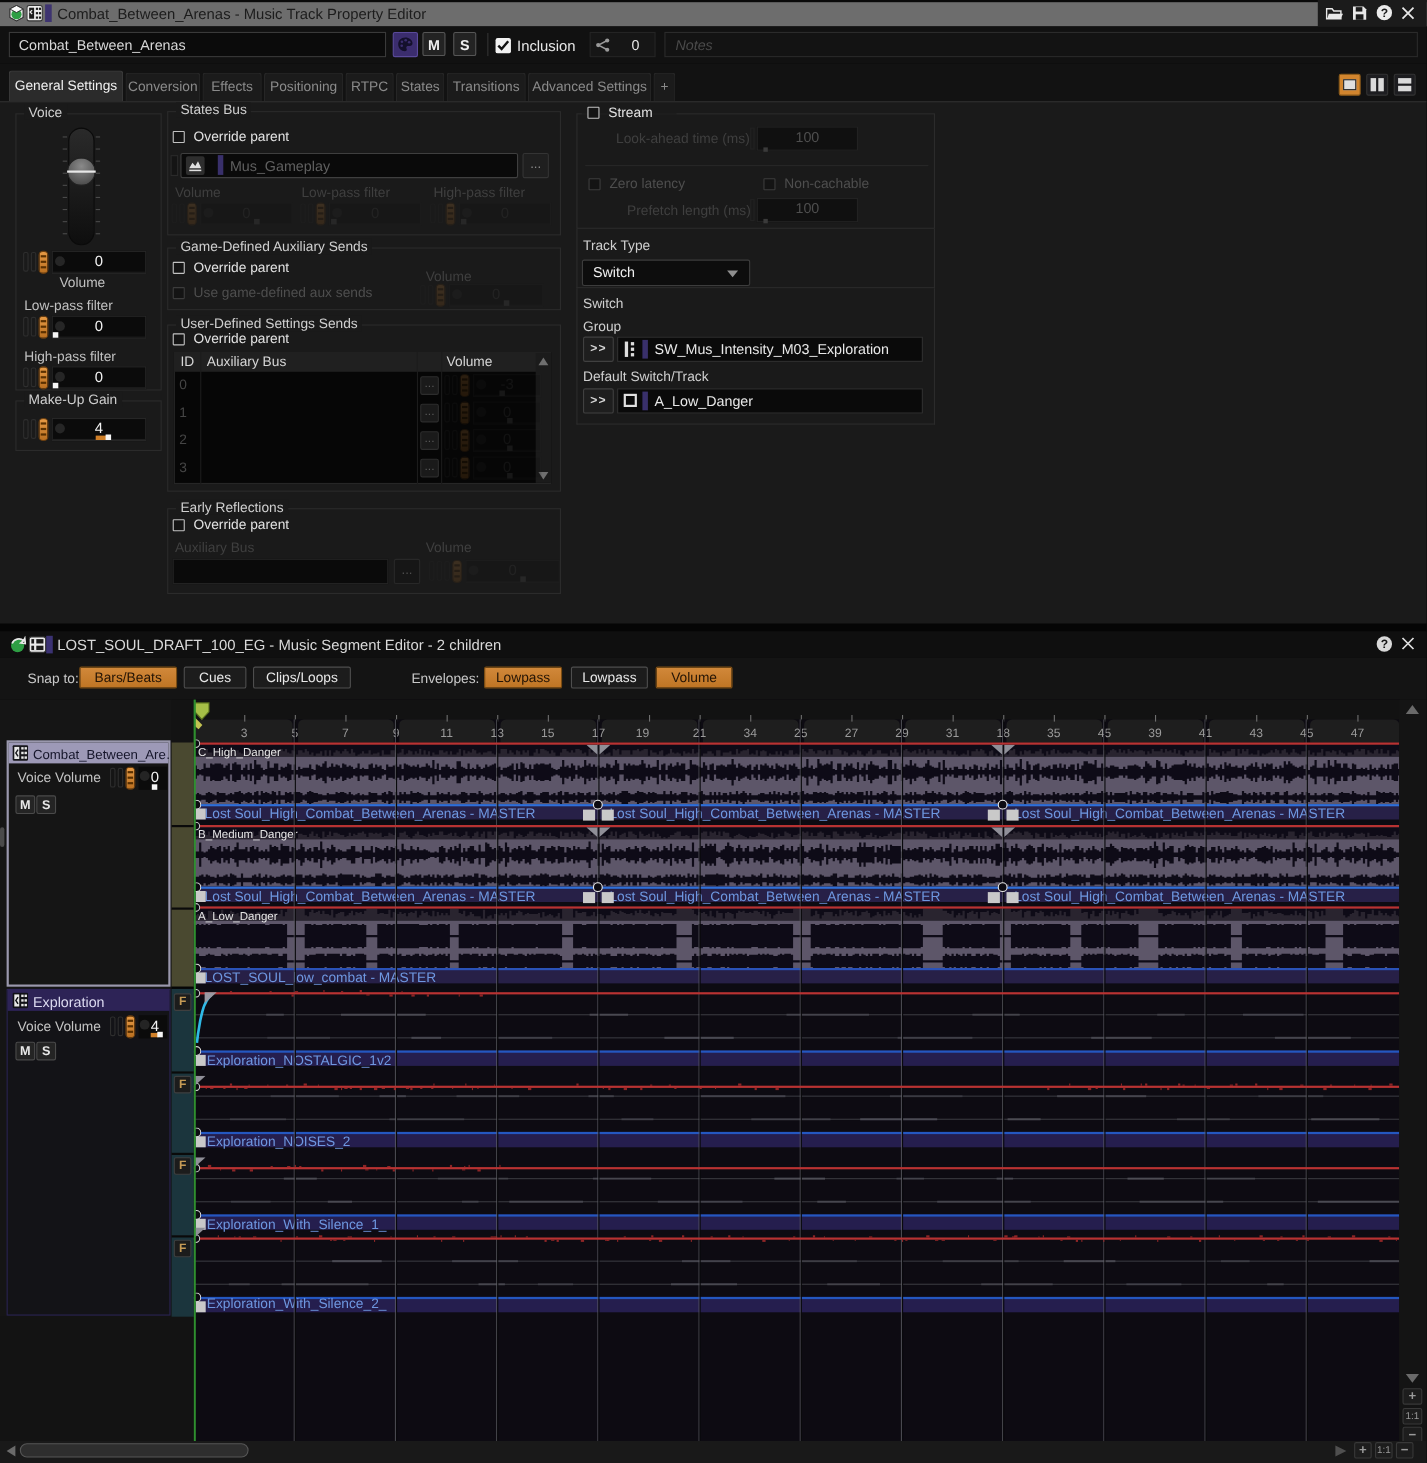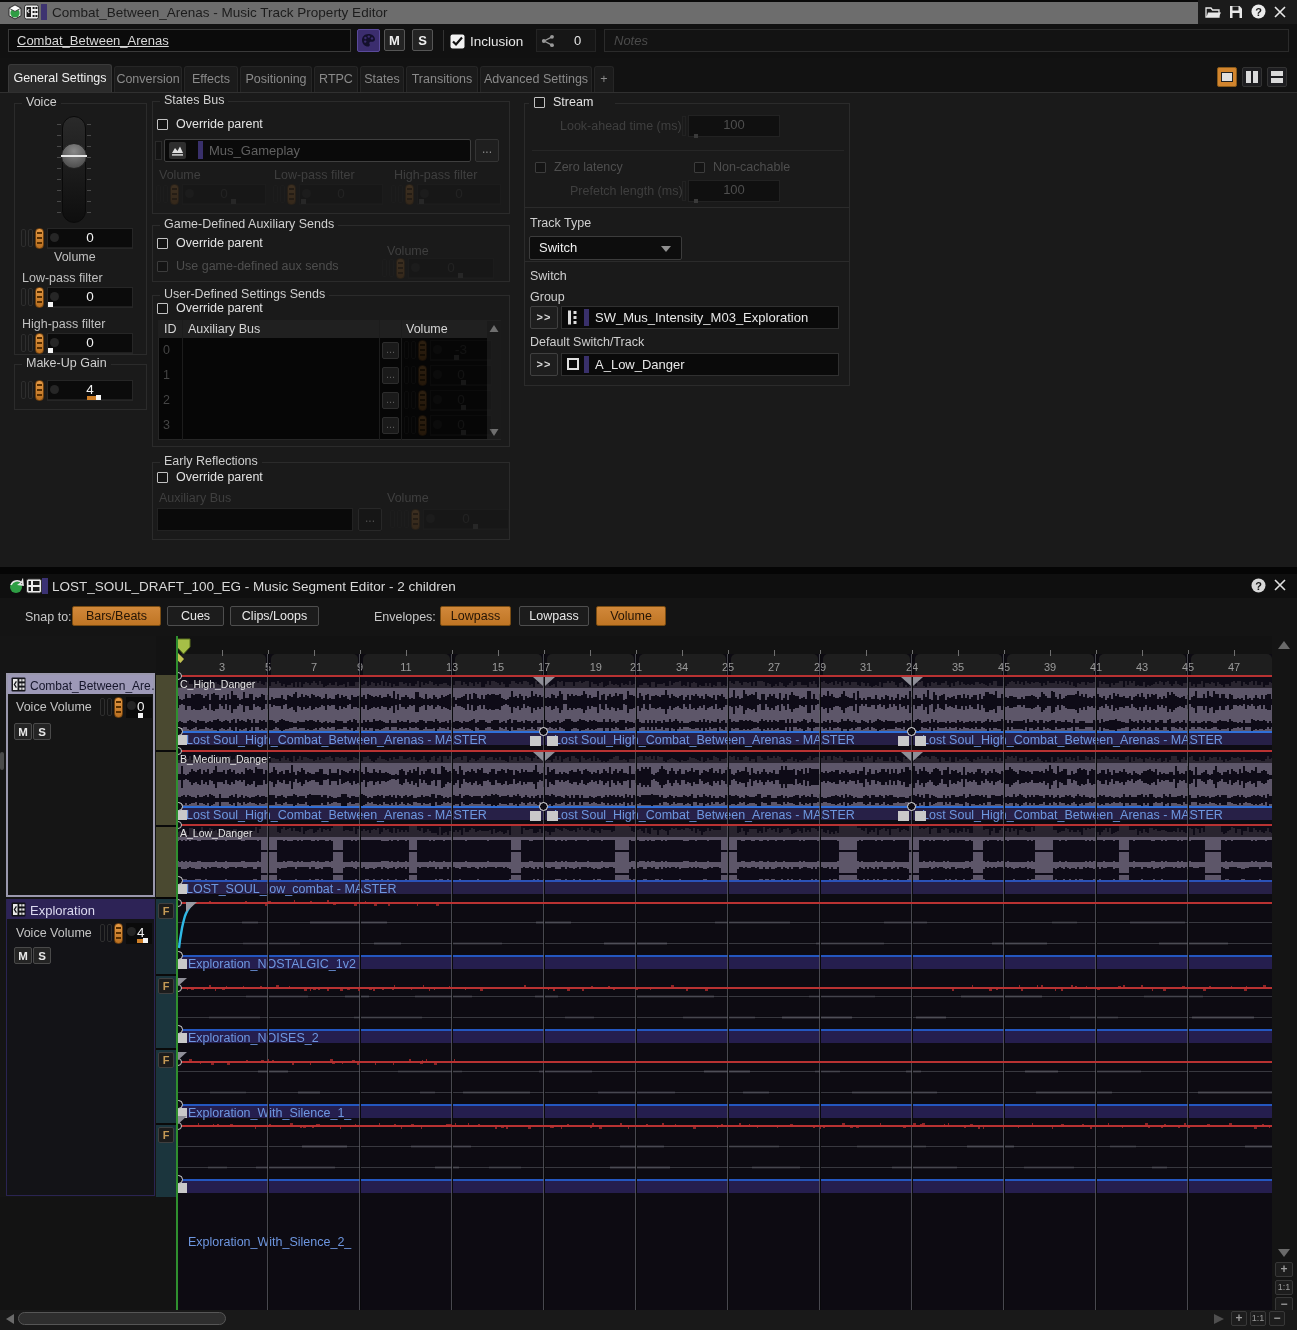--- a/index.html
+++ b/index.html
@@ -38,21 +38,21 @@
 </svg>
 <svg style="left:1251px;top:4px" width="15" height="15">
 <circle cx="7.5" cy="7.5" r="7" fill="#ececec"></circle>
 <text x="7.5" y="11.5" font-size="11" font-weight="bold" fill="#1b1b1b" text-anchor="middle" font-family="Liberation Sans">?</text>
 </svg>
 <svg style="left:1273px;top:5px" width="14" height="14">
 <path d="M2 2 L12 12 M12 2 L2 12" stroke="#e8e8e8" stroke-width="1.6"></path>
 </svg>
 <div style="left:0px;top:24px;width:1297px;height:34px;background:#111111;"></div>
 <div style="left:8px;top:29px;width:343px;height:23px;background:#0b0b0b;border:1px solid #3a3a3a;"></div>
-<div style="left:17px;top:33px;font-size:13px;color:#d8d8d8;white-space:nowrap;text-decoration:underline;">Combat_Between_Arenas</div>
+<div style="left:17px;top:33px;font-size:13px;color:#d8d8d8;white-space:nowrap;">Combat_Between_Arenas</div>
 <div style="left:357px;top:29px;width:23px;height:23px;background:#3b2d6e;border:1px solid #5a4a9a;border-radius:2px;"></div>
 <svg style="left:361px;top:33px" width="15" height="15">
 <path d="M7.5 1 C3.3 1 1 4 1 7.2 C1 10.8 3.8 13.5 7 13.5 C8.2 13.5 8.8 12.8 8.8 12 C8.8 11.2 8.3 10.9 8.3 10.2 C8.3 9.4 9 8.8 9.9 8.8 L11.5 8.8 C13 8.8 14 7.8 14 6.3 C14 3.2 11 1 7.5 1 Z" fill="#14102c"></path>
 <circle cx="4.4" cy="5" r="1.2" fill="#3b2d6e"></circle>
     <circle cx="7.8" cy="3.6" r="1.2" fill="#3b2d6e"></circle>
     <circle cx="11" cy="5.4" r="1.2" fill="#3b2d6e"></circle>
     <circle cx="4.2" cy="8.6" r="1.2" fill="#3b2d6e"></circle>
 </svg>
 <div style="left:384px;top:29px;width:21px;height:22px;background:#232323;border:1px solid #565656;border-radius:2px;color:#efefef;font-weight:bold;font-size:13px;text-align:center;line-height:21px;">M</div>
 <div style="left:412px;top:29px;width:21px;height:22px;background:#232323;border:1px solid #565656;border-radius:2px;color:#efefef;font-weight:bold;font-size:13px;text-align:center;line-height:21px;">S</div>
@@ -448,35 +448,35 @@
 <div style="left:348px;top:661px;width:24px;height:12px;color:#9b9b9b;font-size:11px;text-align:center;">9</div>
 <div style="left:360px;top:650px;width:1px;height:6px;background:#6f6f6f;"></div>
 <div style="left:394px;top:661px;width:24px;height:12px;color:#9b9b9b;font-size:11px;text-align:center;">11</div>
 <div style="left:406px;top:650px;width:1px;height:6px;background:#6f6f6f;"></div>
 <div style="left:440px;top:661px;width:24px;height:12px;color:#9b9b9b;font-size:11px;text-align:center;">13</div>
 <div style="left:452px;top:650px;width:1px;height:6px;background:#6f6f6f;"></div>
 <div style="left:486px;top:661px;width:24px;height:12px;color:#9b9b9b;font-size:11px;text-align:center;">15</div>
 <div style="left:498px;top:650px;width:1px;height:6px;background:#6f6f6f;"></div>
 <div style="left:532px;top:661px;width:24px;height:12px;color:#9b9b9b;font-size:11px;text-align:center;">17</div>
 <div style="left:544px;top:650px;width:1px;height:6px;background:#6f6f6f;"></div>
-<div style="left:578px;top:661px;width:24px;height:12px;color:#9b9b9b;font-size:11px;text-align:right;">19</div>
+<div style="left:578px;top:661px;width:24px;height:12px;color:#9b9b9b;font-size:11px;text-align:left;">19</div>
 <div style="left:590px;top:650px;width:1px;height:6px;background:#6f6f6f;"></div>
 <div style="left:624px;top:661px;width:24px;height:12px;color:#9b9b9b;font-size:11px;text-align:center;">21</div>
 <div style="left:636px;top:650px;width:1px;height:6px;background:#6f6f6f;"></div>
 <div style="left:670px;top:661px;width:24px;height:12px;color:#9b9b9b;font-size:11px;text-align:center;">34</div>
 <div style="left:682px;top:650px;width:1px;height:6px;background:#6f6f6f;"></div>
 <div style="left:716px;top:661px;width:24px;height:12px;color:#9b9b9b;font-size:11px;text-align:center;">25</div>
 <div style="left:728px;top:650px;width:1px;height:6px;background:#6f6f6f;"></div>
 <div style="left:762px;top:661px;width:24px;height:12px;color:#9b9b9b;font-size:11px;text-align:center;">27</div>
 <div style="left:774px;top:650px;width:1px;height:6px;background:#6f6f6f;"></div>
 <div style="left:808px;top:661px;width:24px;height:12px;color:#9b9b9b;font-size:11px;text-align:center;">29</div>
 <div style="left:820px;top:650px;width:1px;height:6px;background:#6f6f6f;"></div>
 <div style="left:854px;top:661px;width:24px;height:12px;color:#9b9b9b;font-size:11px;text-align:center;">31</div>
 <div style="left:866px;top:650px;width:1px;height:6px;background:#6f6f6f;"></div>
-<div style="left:900px;top:661px;width:24px;height:12px;color:#9b9b9b;font-size:11px;text-align:center;">24</div>
+<div style="left:900px;top:661px;width:24px;height:12px;color:#9b9b9b;font-size:11px;text-align:center;">18</div>
 <div style="left:912px;top:650px;width:1px;height:6px;background:#6f6f6f;"></div>
 <div style="left:946px;top:661px;width:24px;height:12px;color:#9b9b9b;font-size:11px;text-align:center;">35</div>
 <div style="left:958px;top:650px;width:1px;height:6px;background:#6f6f6f;"></div>
 <div style="left:992px;top:661px;width:24px;height:12px;color:#9b9b9b;font-size:11px;text-align:center;">45</div>
 <div style="left:1004px;top:650px;width:1px;height:6px;background:#6f6f6f;"></div>
 <div style="left:1038px;top:661px;width:24px;height:12px;color:#9b9b9b;font-size:11px;text-align:center;">39</div>
 <div style="left:1050px;top:650px;width:1px;height:6px;background:#6f6f6f;"></div>
 <div style="left:1084px;top:661px;width:24px;height:12px;color:#9b9b9b;font-size:11px;text-align:center;">41</div>
 <div style="left:1096px;top:650px;width:1px;height:6px;background:#6f6f6f;"></div>
 <div style="left:1130px;top:661px;width:24px;height:12px;color:#9b9b9b;font-size:11px;text-align:center;">43</div>
@@ -609,21 +609,21 @@
     <rect x="576" y="43.5" width="48" height="2" fill="#60606a" opacity="0.40"></rect>
     <rect x="716" y="43.5" width="65" height="2" fill="#60606a" opacity="0.40"></rect>
     <rect x="848" y="43.5" width="50" height="2" fill="#60606a" opacity="0.37"></rect>
     <rect x="976" y="43.5" width="15" height="2" fill="#60606a" opacity="0.42"></rect>
     <rect x="1129" y="43.5" width="48" height="2" fill="#60606a" opacity="0.42"></rect>
   </svg>
 <div style="left:176px;top:1179px;width:1096px;height:14px;background:#251e4e;border-top:2px solid #2457c0;"></div>
 <div style="left:188px;top:957px;font-size:12.5px;color:#6e97e0;white-space:nowrap;">Exploration_NOSTALGIC_1v2</div>
 <div style="left:188px;top:1031px;font-size:12.5px;color:#6e97e0;white-space:nowrap;">Exploration_NOISES_2</div>
 <div style="left:188px;top:1106px;font-size:12.5px;color:#6e97e0;white-space:nowrap;">Exploration_With_Silence_1_</div>
-<div style="left:188px;top:1235px;font-size:12.5px;color:#6e97e0;white-space:nowrap;">Exploration_With_Silence_2_</div>
+<div style="left:188px;top:1178px;font-size:12.5px;color:#6e97e0;white-space:nowrap;">Exploration_With_Silence_2_</div>
 <div style="left:267px;top:654px;width:1px;height:656px;background:#63636a;opacity:0.7;"></div>
 <div style="left:268px;top:654px;width:1px;height:656px;background:#09090c;"></div>
 <div style="left:359px;top:654px;width:1px;height:656px;background:#63636a;opacity:0.7;"></div>
 <div style="left:360px;top:654px;width:1px;height:656px;background:#09090c;"></div>
 <div style="left:451px;top:654px;width:1px;height:656px;background:#63636a;opacity:0.7;"></div>
 <div style="left:452px;top:654px;width:1px;height:656px;background:#09090c;"></div>
 <div style="left:543px;top:654px;width:1px;height:656px;background:#63636a;opacity:0.7;"></div>
 <div style="left:544px;top:654px;width:1px;height:656px;background:#09090c;"></div>
 <div style="left:635px;top:654px;width:1px;height:656px;background:#63636a;opacity:0.7;"></div>
 <div style="left:636px;top:654px;width:1px;height:656px;background:#09090c;"></div>

